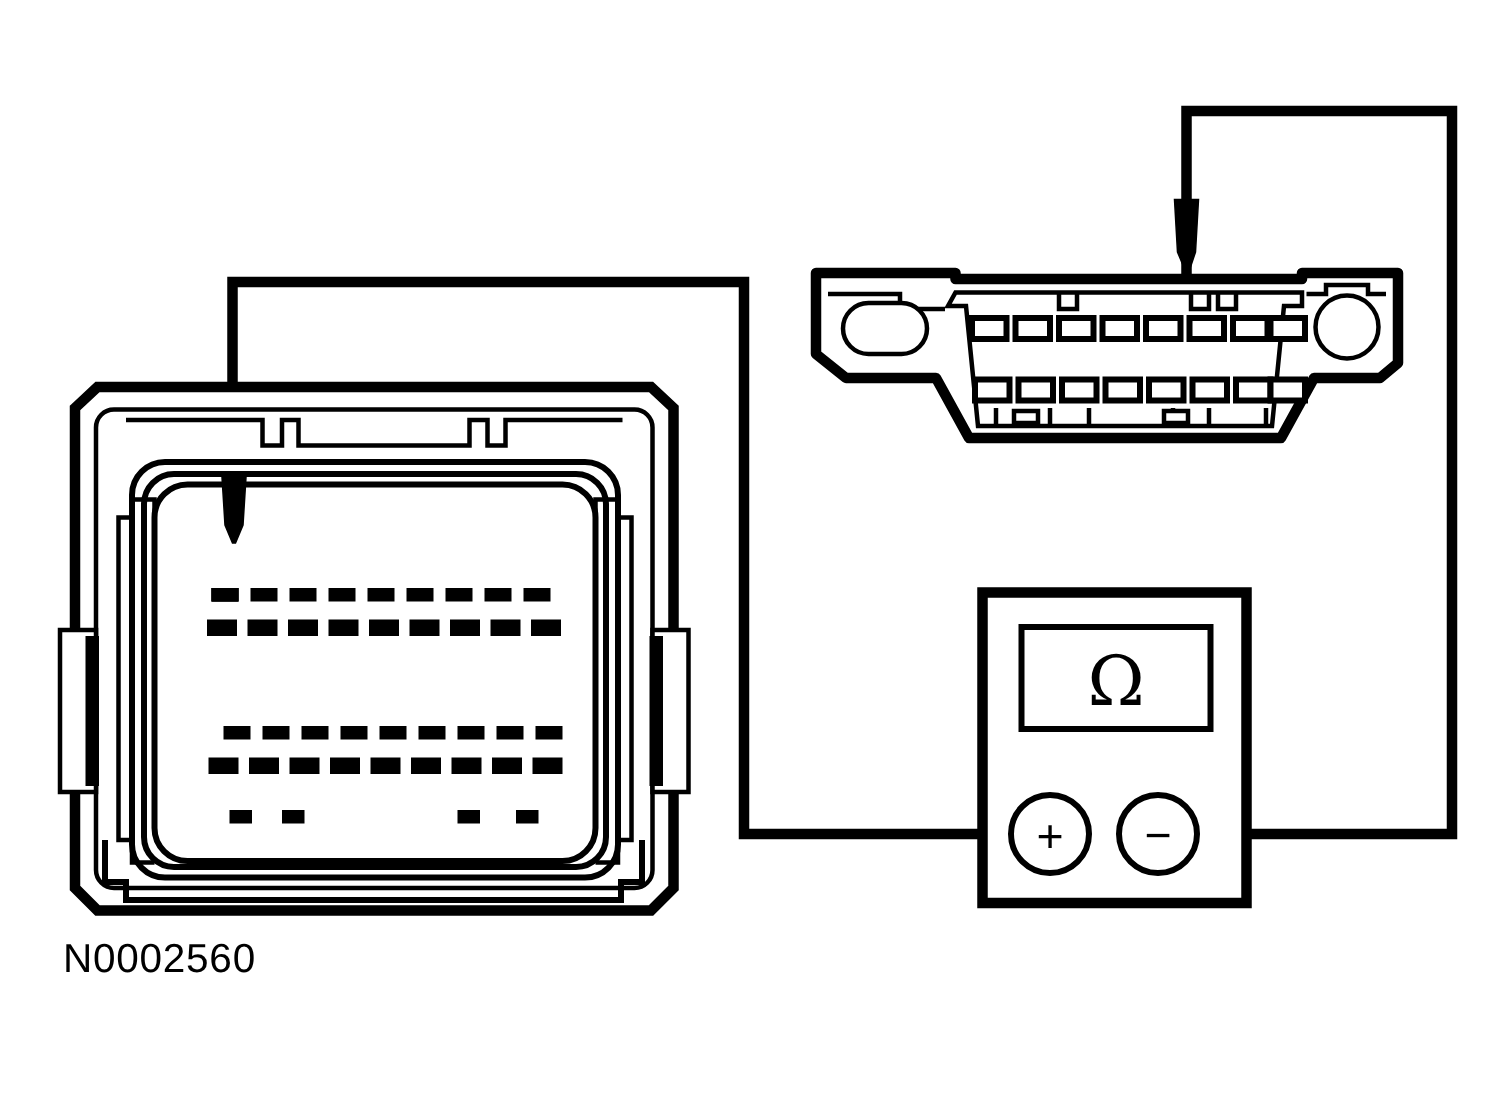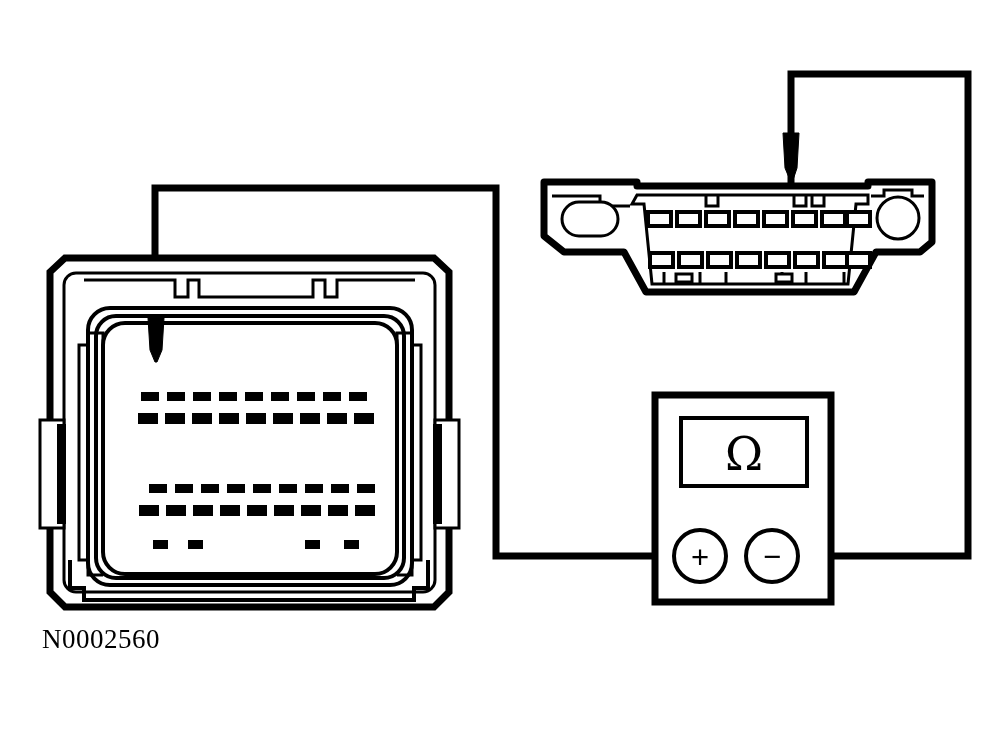--- a/index.html
+++ b/index.html
@@ -4,21 +4,21 @@
 <title>Continuity Test Diagram</title>
 <style>
   html,body{margin:0;padding:0;background:#ffffff;}
   body{width:1004px;height:733px;font-family:"Liberation Sans",sans-serif;overflow:hidden;}
   #stage{position:relative;width:1004px;height:733px;background:#fff;}
   #stage svg{position:absolute;left:0;top:0;}
   #figure-label{
     position:absolute;
     left:42px;
     top:624px;
-    font-family:Liberation Serif, serif;
+    font-family:Liberation Sans, sans-serif;
     font-size:27px;
     color:#000;
     letter-spacing:0.5px;
     white-space:nowrap;
   }
 </style>
 </head>
 <body>
 
 <div id="stage">

